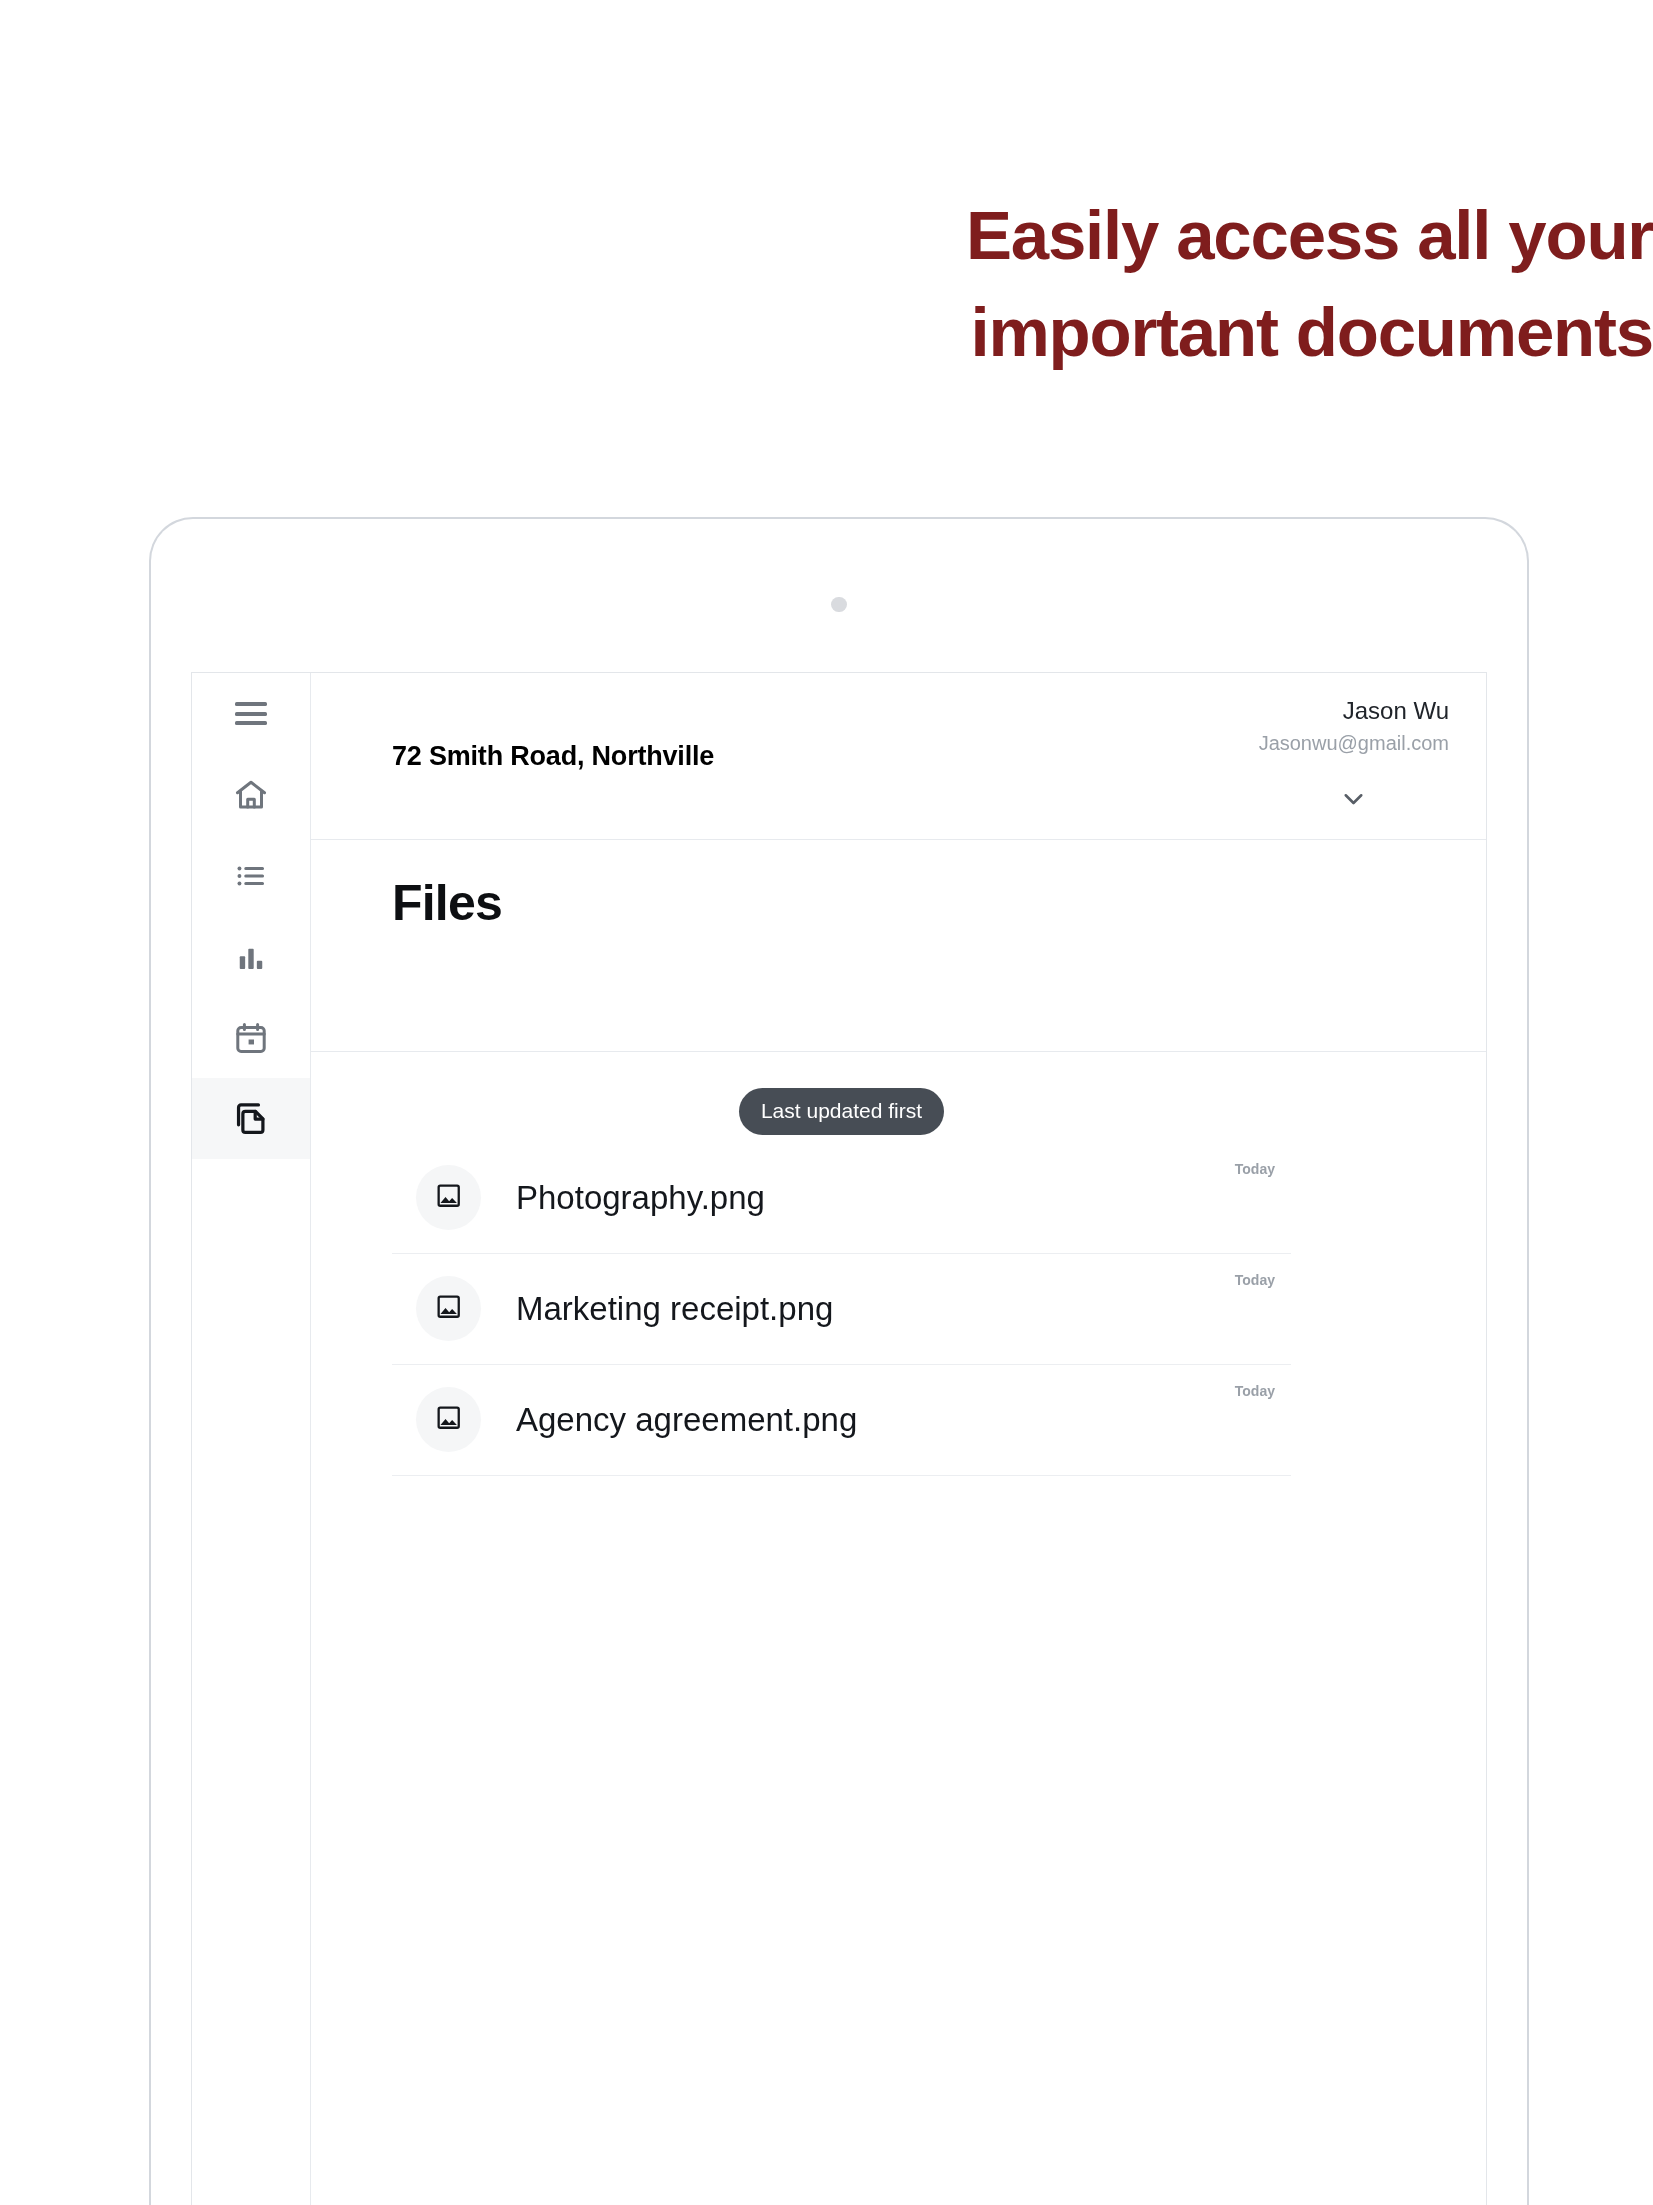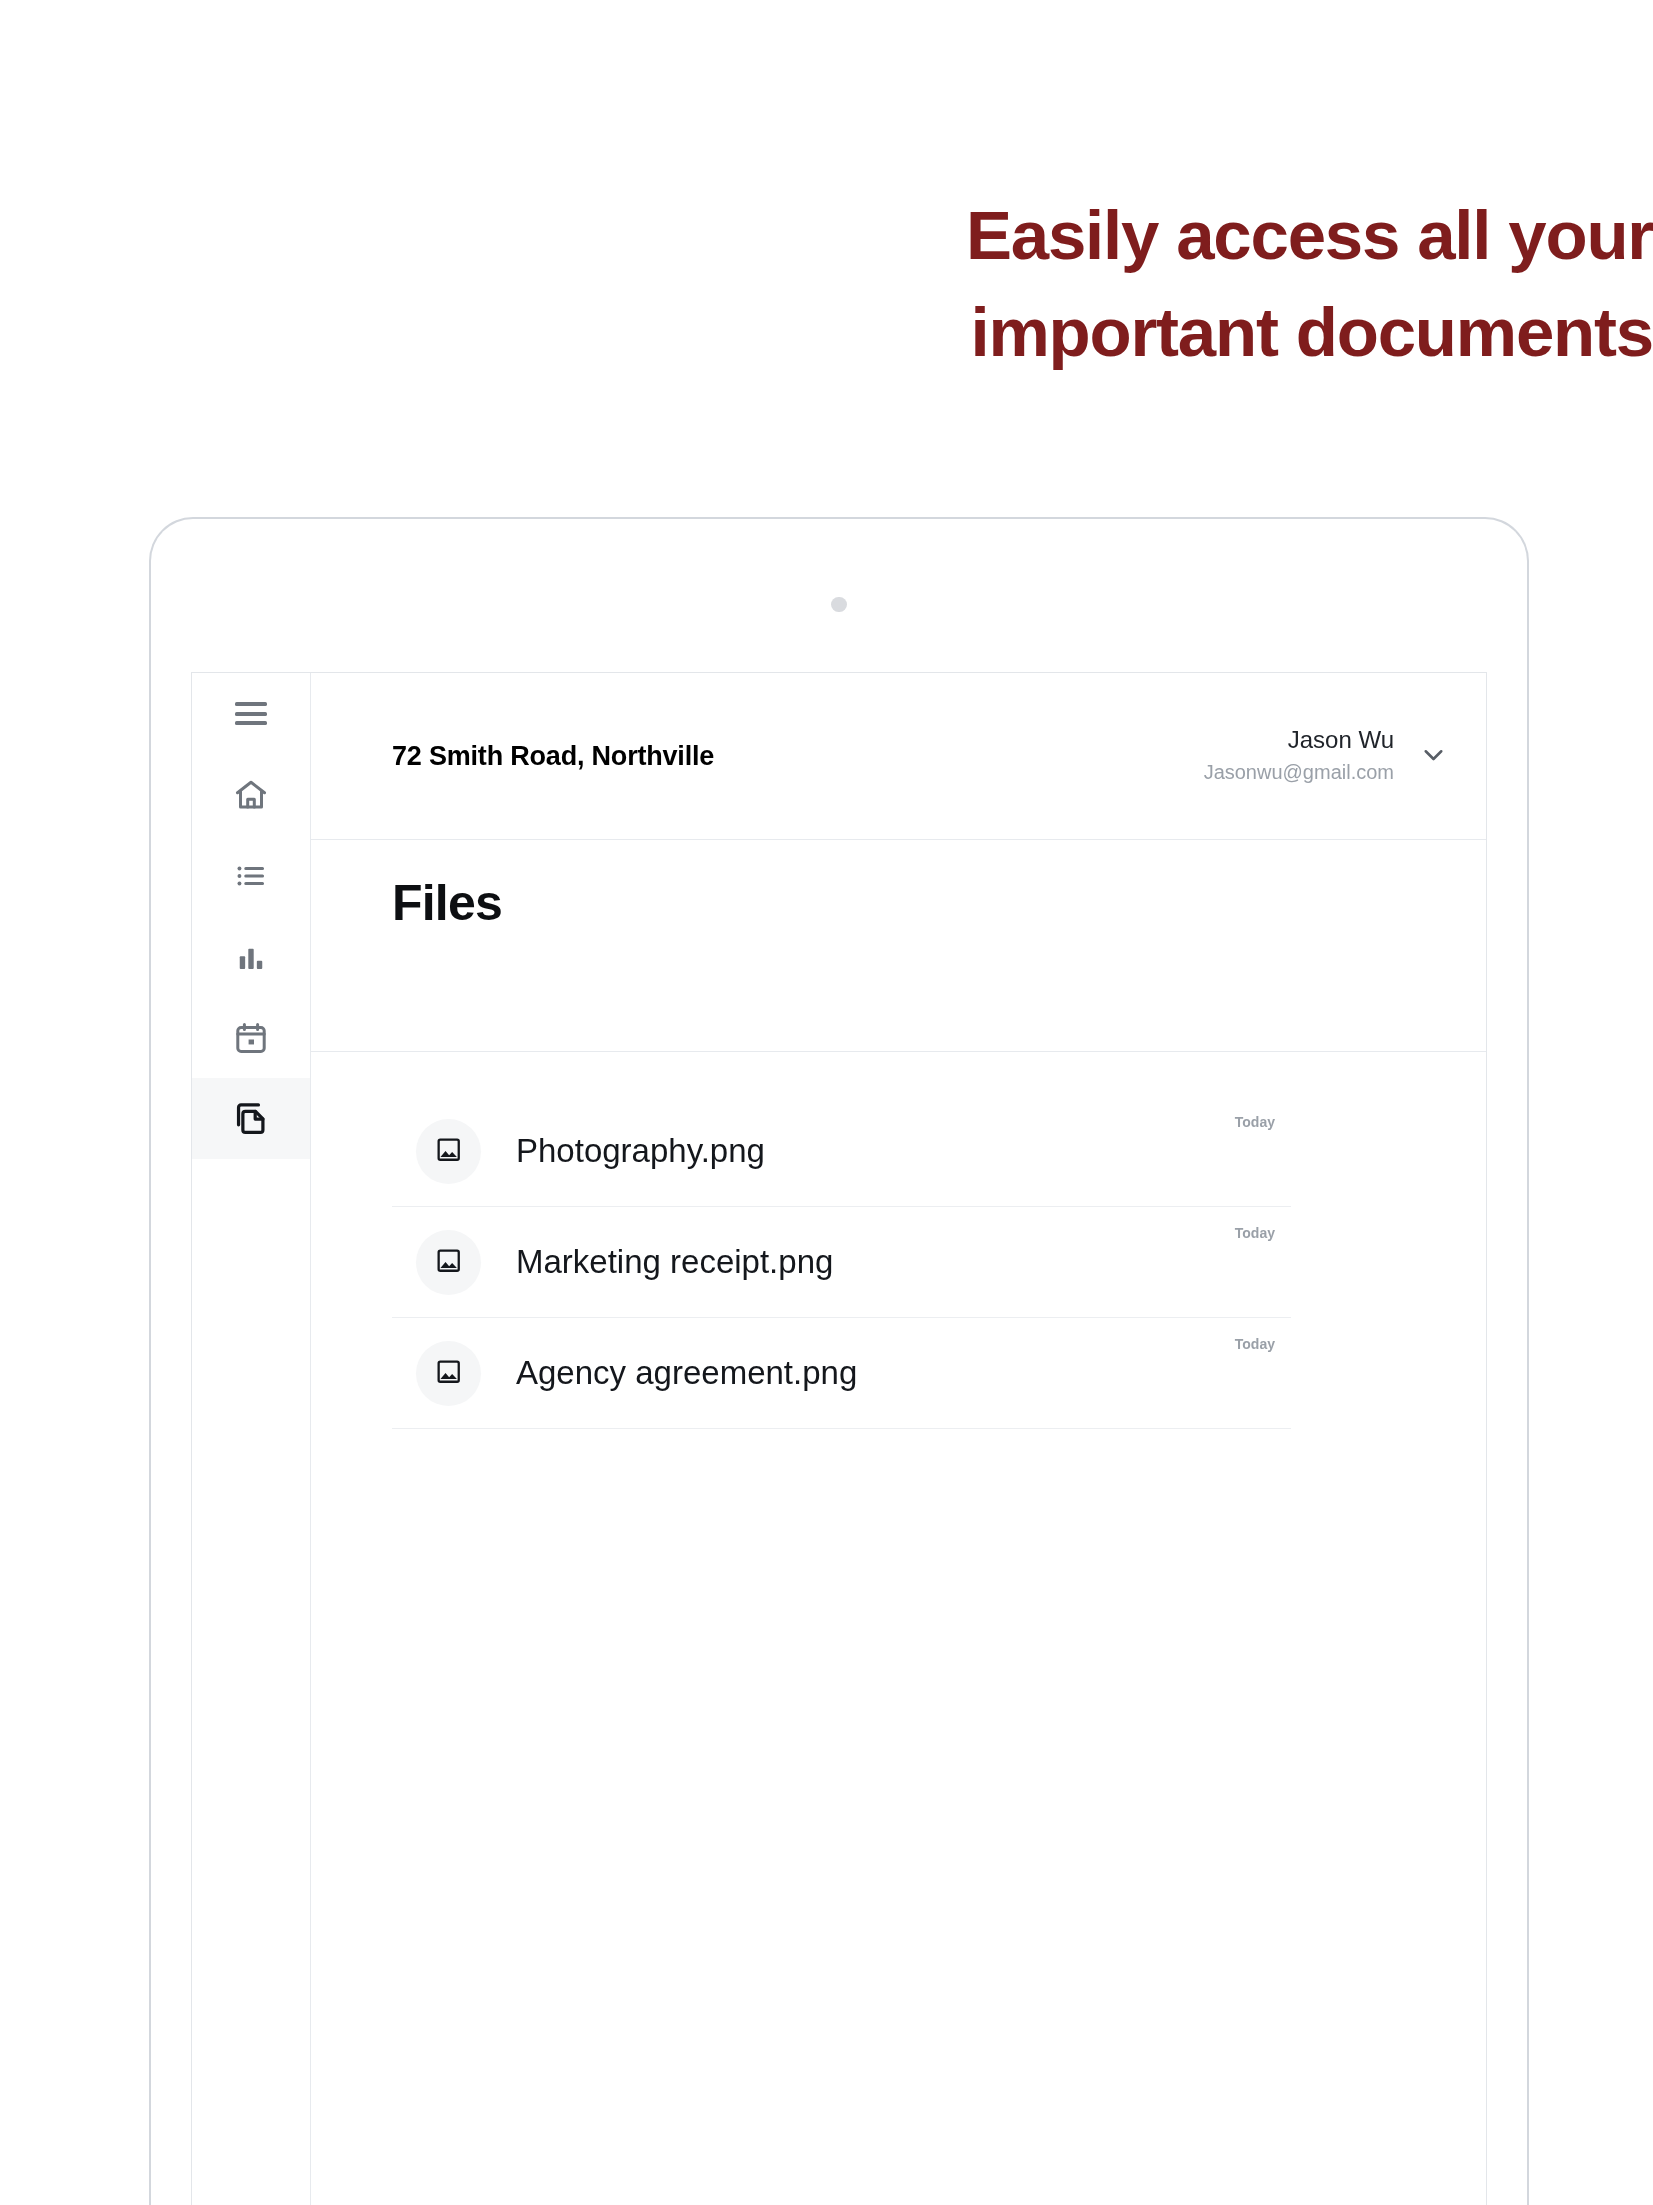--- a/index.html
+++ b/index.html
@@ -136,20 +136,21 @@
     font-size: 27px;
     font-weight: 700;
     color: #000000;
     letter-spacing: -0.2px;
   }
   .account {
     margin-left: auto;
     display: flex;
     align-items: center;
     gap: 24px;
+    flex-direction: column;
   }
   .account-text { text-align: right; }
   .account-name {
     font-size: 24px;
     color: #20242a;
     line-height: 32px;
   }
   .account-email {
     font-size: 20px;
     color: #9aa0a8;
@@ -327,20 +328,23 @@
           </span>
         </div>
       </header>
 
       <div class="title-band">
         <h1 class="page-title">Files</h1>
       </div>
 
       <section class="content">
 
+        <div class="sort-pill-wrap">
+          <div class="sort-pill">Last updated first</div>
+        </div>
 
         <div class="file-list">
 
           <div class="file-row">
             <span class="file-thumb">
               <span>
                 <svg width="27.4" height="27.4" viewBox="0 0 24 24" fill="none" stroke="#14171c" stroke-width="2" stroke-linejoin="round">
                   <rect x="3.2" y="3.2" width="17.6" height="17.6" rx="1.4"></rect>
                   <path d="M4.8 18.4l4.4-5.2 3.2 3.6 2.6-2.8 4.2 4.4z" fill="#14171c" stroke="none"></path>
                 </svg>

